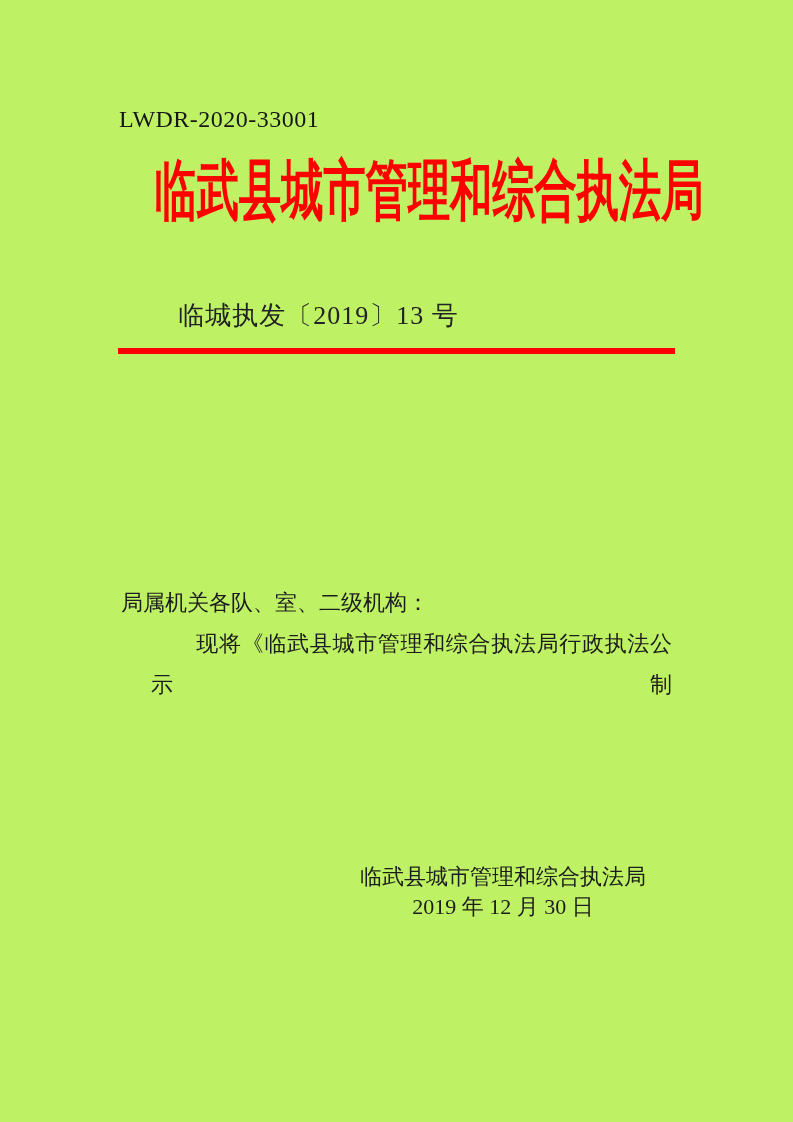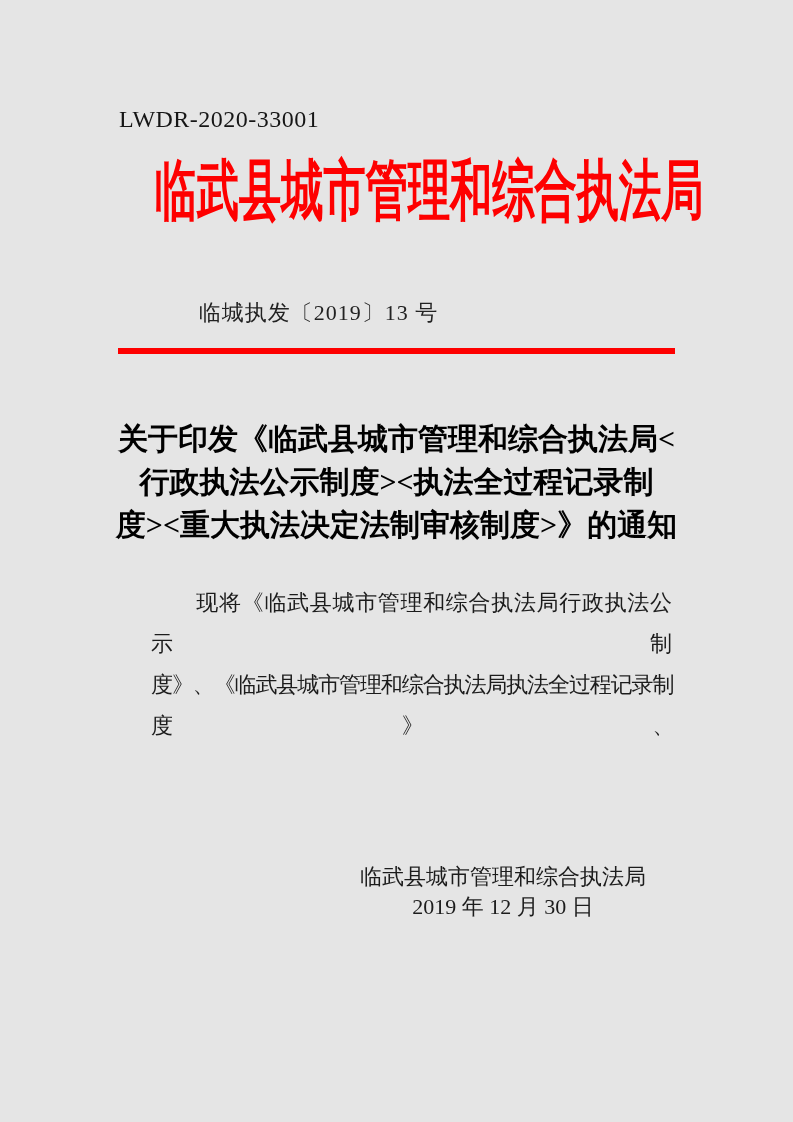--- a/index.html
+++ b/index.html
@@ -11,21 +11,21 @@
     width: 793px;
     height: 1122px;
     position: relative;
     font-family: "Liberation Serif", serif;
     color: #111111;
     overflow: hidden;
   }
   .page {
     position: absolute;
     inset: 0;
-    background: #e5e5e5;
+    background: #bef264;
   }
   .doc-code {
     position: absolute;
     left: 119px;
     top: 106px;
     font-size: 24px;
     letter-spacing: 0.5px;
     font-family: "Liberation Serif", serif;
     color: #161616;
     white-space: nowrap;
@@ -47,21 +47,21 @@
     white-space: nowrap;
     transform: scaleX(0.64);
     transform-origin: 50% 50%;
   }
   .doc-number {
     position: absolute;
     top: 298px;
     left: 0;
     width: 637px;
     text-align: center;
-    font-size: 22px;
+    font-size: 26px;
     letter-spacing: 1px;
     color: #222222;
     white-space: nowrap;
   }
   .red-rule {
     position: absolute;
     top: 348px;
     left: 118px;
     width: 557px;
     height: 6px;
@@ -128,29 +128,24 @@
   <div class="doc-code">LWDR-2020-33001</div>
 
   <div class="banner">
     <span class="banner-text">临武县城市管理和综合执法局</span>
   </div>
 
   <div class="doc-number">临城执发〔2019〕13 号</div>
 
   <div class="red-rule"></div>
 
-  <div class="main-title">
-    <div class="t-line">关于印发《临武县城市管理和综合执法局&lt;</div>
-    <div class="t-line">行政执法公示制度&gt;&lt;执法全过程记录制</div>
-    <div class="t-line">度&gt;&lt;重大执法决定法制审核制度&gt;》的通知</div>
-  </div>
 
   <div class="body-block">
+    <div class="b-line">局属机关各队、室、二级机构：</div>
     <div class="b-line jline">　　现将《临武县城市管理和综合执法局行政执法公示制</div>
-    <div class="b-line jline tight">度》、《临武县城市管理和综合执法局执法全过程记录制度》、</div>
   </div>
 
   <div class="signature">
     <div class="sig-agency">临武县城市管理和综合执法局</div>
     <div class="sig-date">2019 年 12 月 30 日</div>
   </div>
 
 </div>
 
 </body></html>

